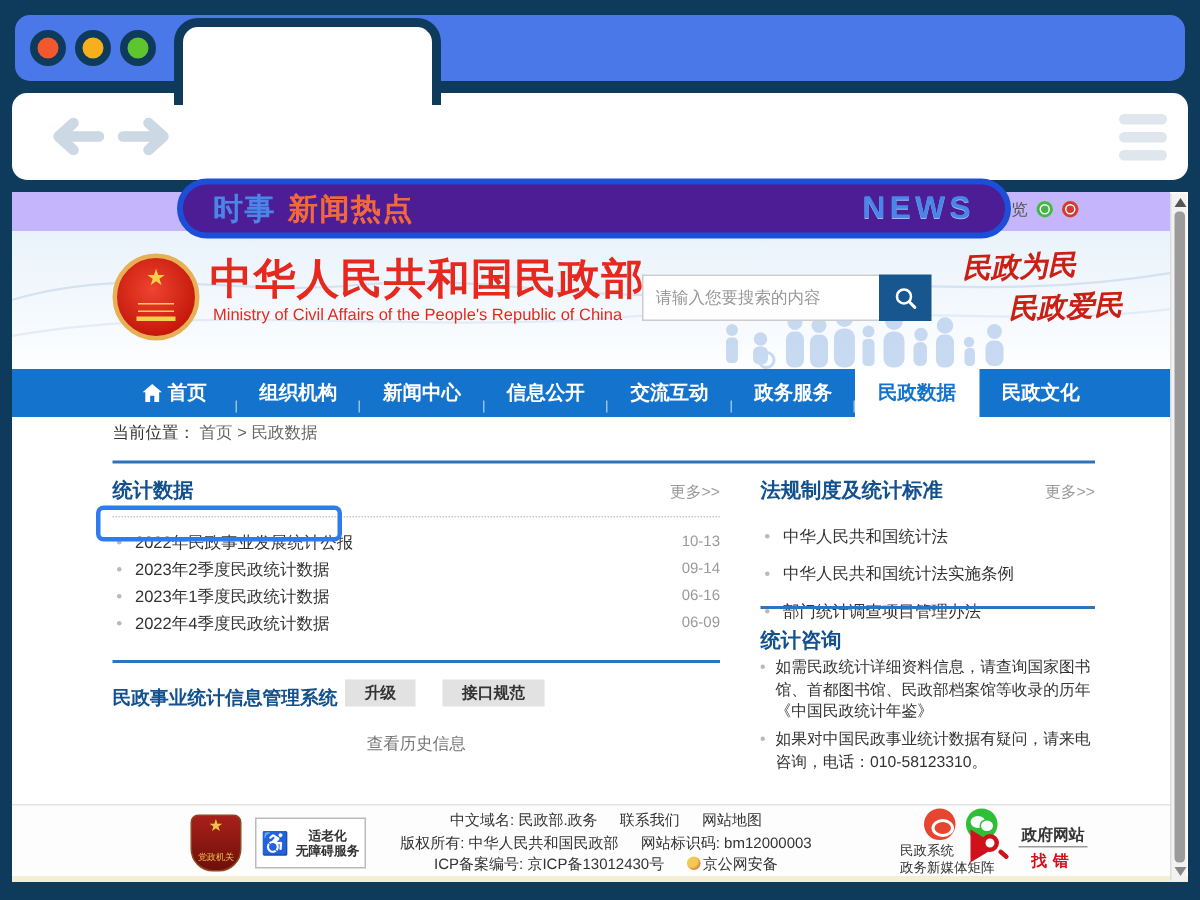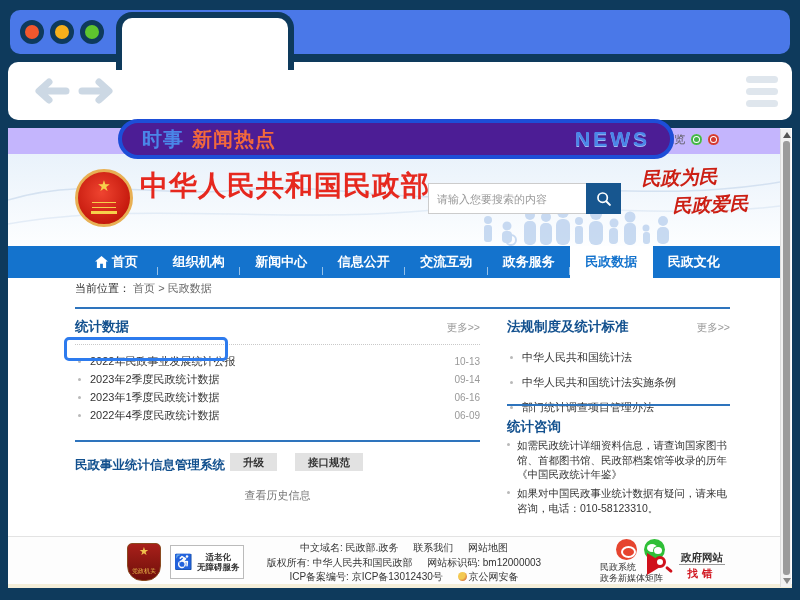--- a/index.html
+++ b/index.html
@@ -206,20 +206,21 @@
             <rect x="165" y="28" width="7" height="12" rx="3"></rect>
           <circle cx="185" cy="17" r="5"></circle>
             <rect x="179" y="23" width="12" height="17" rx="5"></rect>
         </g>
       </svg>
       <div class="emblem">
         <span class="star">★</span>
         <span class="gate"></span>
       </div>
       <div class="site-title">中华人民共和国民政部</div>
+      <div class="site-sub">Ministry of Civil Affairs of the People's Republic of China</div>
       <div class="search">
         <input type="text" placeholder="请输入您要搜索的内容" style="">
         <button>
           <svg width="17" height="17" viewBox="0 0 20 20">
             <circle cx="9" cy="9" r="5.5" fill="none" stroke="#fff" stroke-width="2"></circle>
             <line x1="13.5" y1="13.5" x2="17.5" y2="17.5" stroke="#fff" stroke-width="2.4" stroke-linecap="round"></line>
           </svg>
         </button>
       </div>
       <div class="callig">

